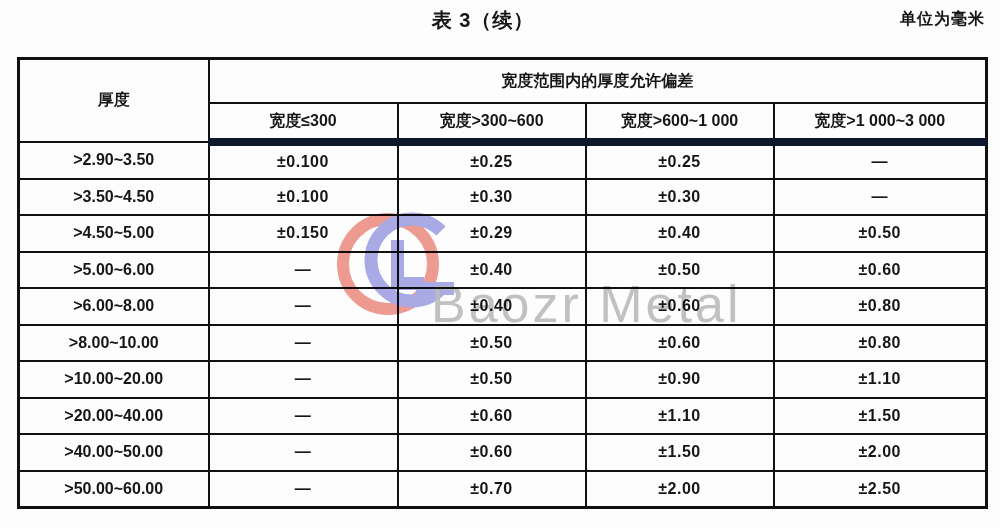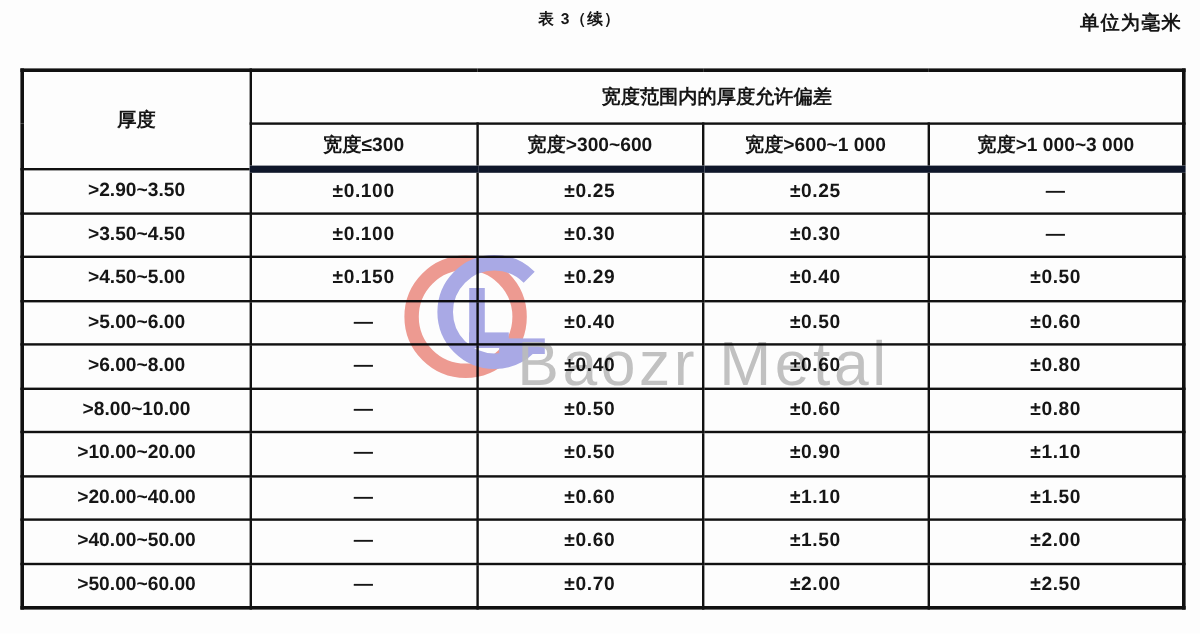--- a/index.html
+++ b/index.html
@@ -3,39 +3,39 @@
 <meta charset="utf-8">
 <style>
   html,body{margin:0;padding:0;}
   body{
     width:1000px;height:528px;position:relative;background:#fdfdfd;
     font-family:"Liberation Sans","DejaVu Sans",sans-serif;
     color:#161616;overflow:hidden;
   }
   .page-title{
     position:absolute;top:7px;left:398px;width:170px;text-align:center;
-    font-size:13px;font-weight:bold;letter-spacing:1px;
+    font-size:20px;font-weight:bold;letter-spacing:1px;
   }
   .unit-note{
     position:absolute;top:9px;right:15px;
     font-size:16px;font-weight:bold;letter-spacing:1px;
   }
   table.tol{
     position:absolute;left:17px;top:57px;width:968px;
     border-collapse:collapse;table-layout:fixed;
     border:3px solid #111;
   }
   table.tol th, table.tol td{
     border:2px solid #111;
     text-align:center;vertical-align:middle;
     font-weight:bold;font-size:16px;color:#161616;
     padding:0;
   }
   tr.hdr1 th{height:42px;font-size:16px;}
-  tr.hdr2 th{height:34px;border-bottom:6px solid #0f172a;}
+  tr.hdr2 th{height:34px;border-bottom:8px solid #0f172a;}
   tbody tr{height:36.5px;}
   td.thickness-cell{font-size:16px;}
   td.tol-cell{font-size:16px;letter-spacing:0.5px;margin-left:38px;}
 
   
   .watermark{
     position:absolute;left:0;top:0;width:1000px;height:528px;
     pointer-events:none;mix-blend-mode:multiply;z-index:5;
   }
   .wm-logo{position:absolute;left:328px;top:198px;opacity:0.55;}

